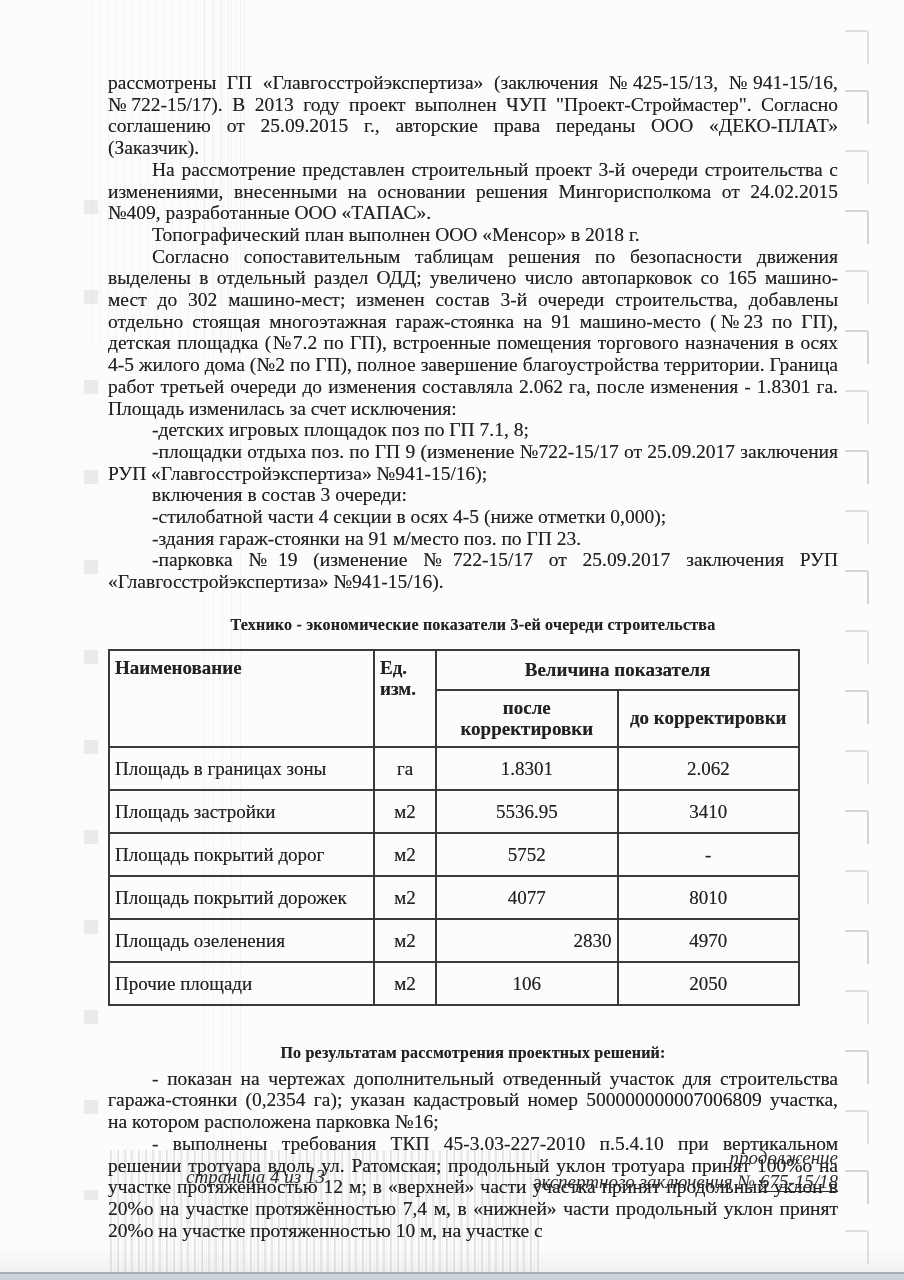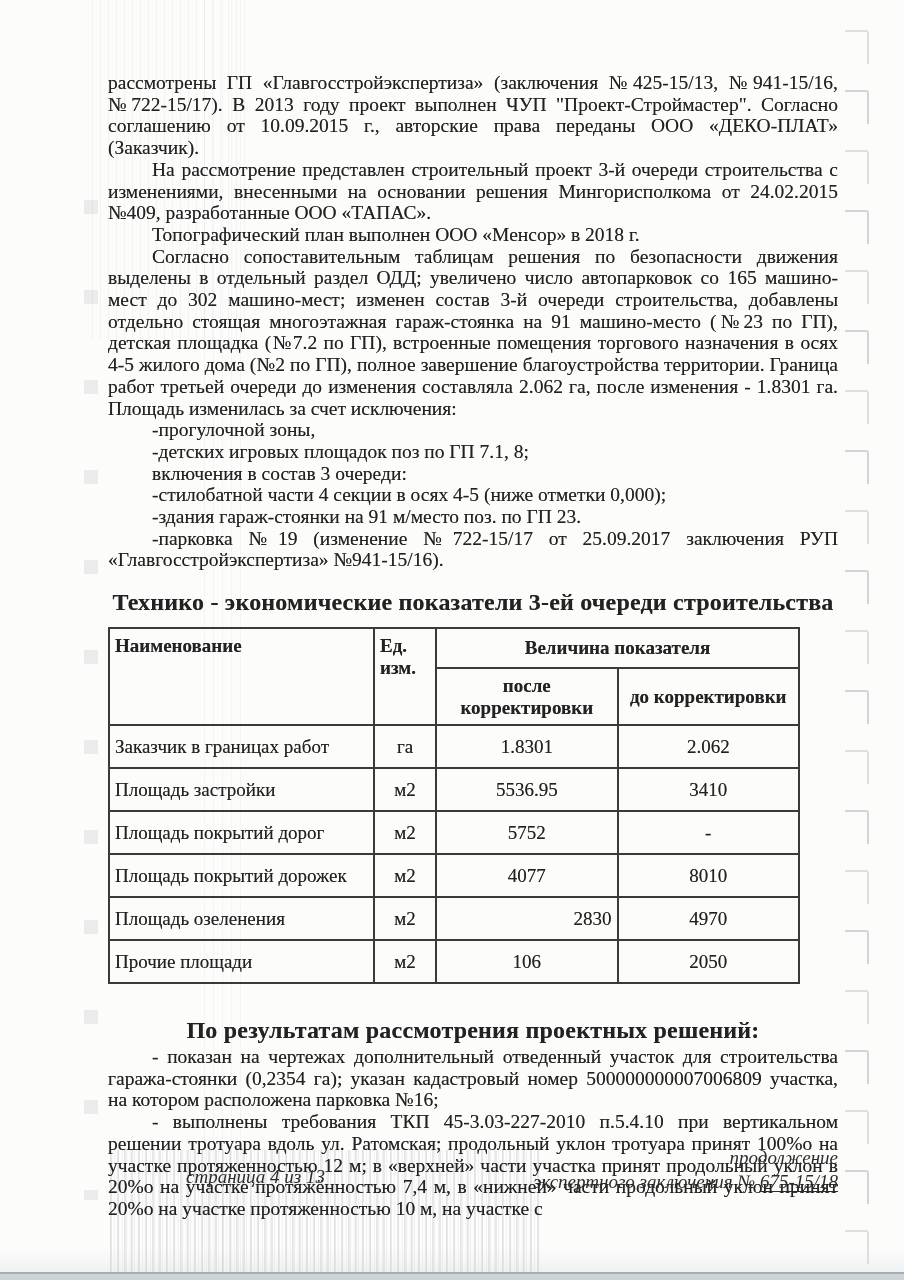--- a/index.html
+++ b/index.html
@@ -47,21 +47,21 @@
   
   .content{
     position:absolute;left:108px;top:72px;width:730px;
     font-size:19.5px;line-height:21.7px;
     text-shadow:0 0 .5px rgba(35,35,35,.55);
   }
   .para{margin:0;text-align:justify;}
   .para.ind{text-indent:44px;}
   .doc-heading{
     margin:21px 0 13px 0;
-    font-size:24px;font-weight:bold;text-align:center;letter-spacing:.2px;
+    font-size:16px;font-weight:bold;text-align:center;letter-spacing:.2px;
   }
   .doc-heading.second{margin:36px 0 4px 0;}
   table.ind-table{
     border-collapse:collapse;table-layout:fixed;
     width:692px;margin:0;
     font-size:19px;
   }
   table.ind-table th,table.ind-table td{
     border:2px solid #3a3a3a;
     padding:6px 5px;
@@ -109,26 +109,26 @@
       <div class="bmark" style="top: 990px; opacity: 0.55;"></div>
       <div class="bmark" style="top: 1050px; opacity: 0.75;"></div>
       <div class="bmark" style="top: 1110px; opacity: 0.55;"></div>
       <div class="bmark" style="top: 1170px; opacity: 0.75;"></div>
       <div class="bmark" style="top: 1230px; opacity: 0.55;"></div>
     </div>
 
   <div class="content">
 
     <div id="body-blocks">
-        <p class="para">рассмотрены ГП «Главгосстройэкспертиза» (заключения №425-15/13, №941-15/16, №722-15/17). В 2013 году проект выполнен ЧУП "Проект-Строймастер". Согласно соглашению от 10.09.2015 г., авторские права переданы ООО «ДЕКО-ПЛАТ» (Заказчик).</p>
+        <p class="para">рассмотрены ГП «Главгосстройэкспертиза» (заключения №425-15/13, №941-15/16, №722-15/17). В 2013 году проект выполнен ЧУП "Проект-Строймастер". Согласно соглашению от 25.09.2015 г., авторские права переданы ООО «ДЕКО-ПЛАТ» (Заказчик).</p>
         <p class="para ind">На рассмотрение представлен строительный проект 3-й очереди строительства с изменениями, внесенными на основании решения Мингорисполкома от 24.02.2015 №409, разработанные ООО «ТАПАС».</p>
         <p class="para ind">Топографический план выполнен ООО «Менсор» в 2018 г.</p>
         <p class="para ind">Согласно сопоставительным таблицам решения по безопасности движения выделены в отдельный раздел ОДД; увеличено число автопарковок со 165 машино-мест до 302 машино-мест; изменен состав 3-й очереди строительства, добавлены отдельно стоящая многоэтажная гараж-стоянка на 91 машино-место (№23 по ГП), детская площадка (№7.2 по ГП), встроенные помещения торгового назначения в осях 4-5 жилого дома (№2 по ГП), полное завершение благоустройства территории. Граница работ третьей очереди до изменения составляла 2.062 га, после изменения - 1.8301 га. Площадь изменилась за счет исключения:</p>
-        <p class="para ind">-прогулочной зоны,</p>
         <p class="para ind">-детских игровых площадок поз по ГП 7.1, 8;</p>
+        <p class="para ind">-площадки отдыха поз. по ГП 9 (изменение №722-15/17 от 25.09.2017 заключения  РУП «Главгосстройэкспертиза» №941-15/16);</p>
         <p class="para ind">включения в состав 3 очереди:</p>
         <p class="para ind">-стилобатной части 4 секции в осях 4-5 (ниже отметки 0,000);</p>
         <p class="para ind">-здания гараж-стоянки на 91 м/место поз. по ГП 23.</p>
         <p class="para ind">-парковка №19 (изменение №722-15/17 от 25.09.2017   заключения РУП «Главгосстройэкспертиза» №941-15/16).</p>
       </div>
 
     <h2 class="doc-heading">Технико - экономические показатели 3-ей очереди строительства</h2>
 
     <table class="ind-table" id="indicators-table">
       <thead>
@@ -138,21 +138,21 @@
 изм.</th>
           <th class="h-value" colspan="2">Величина показателя</th>
         </tr>
         <tr>
           <th class="h-sub">после корректировки</th>
           <th class="h-sub">до корректировки</th>
         </tr>
       </thead>
       <tbody>
           <tr>
-            <td class="c-name">Заказчик в границах работ</td>
+            <td class="c-name">Площадь в границах зоны</td>
             <td style="text-align: center;">га</td>
             <td style="text-align: center;">1.8301</td>
             <td style="text-align: center;">2.062</td>
           </tr>
           <tr>
             <td class="c-name">Площадь застройки</td>
             <td style="text-align: center;">м2</td>
             <td style="text-align: center;">5536.95</td>
             <td style="text-align: center;">3410</td>
           </tr>

